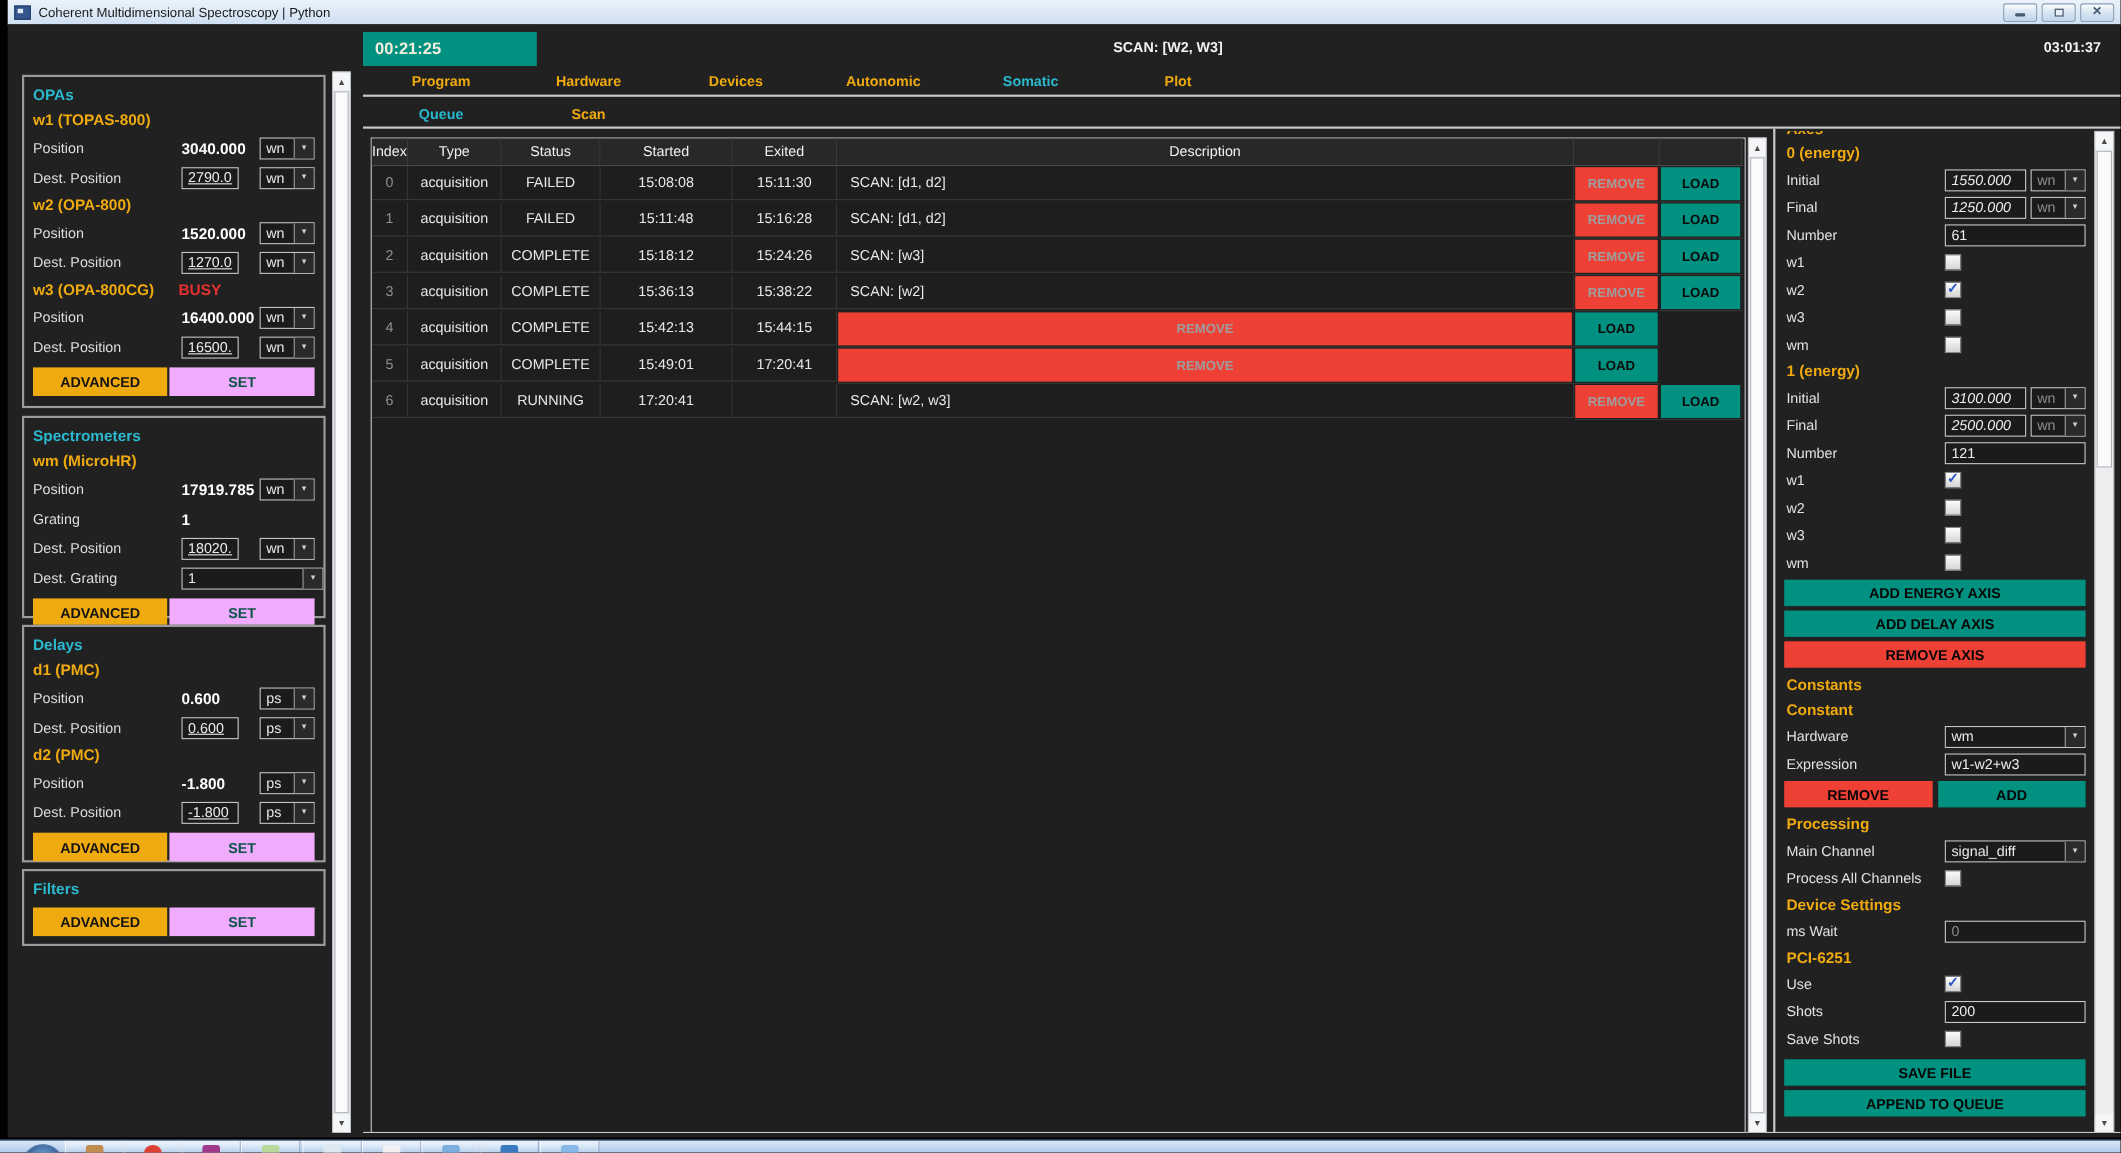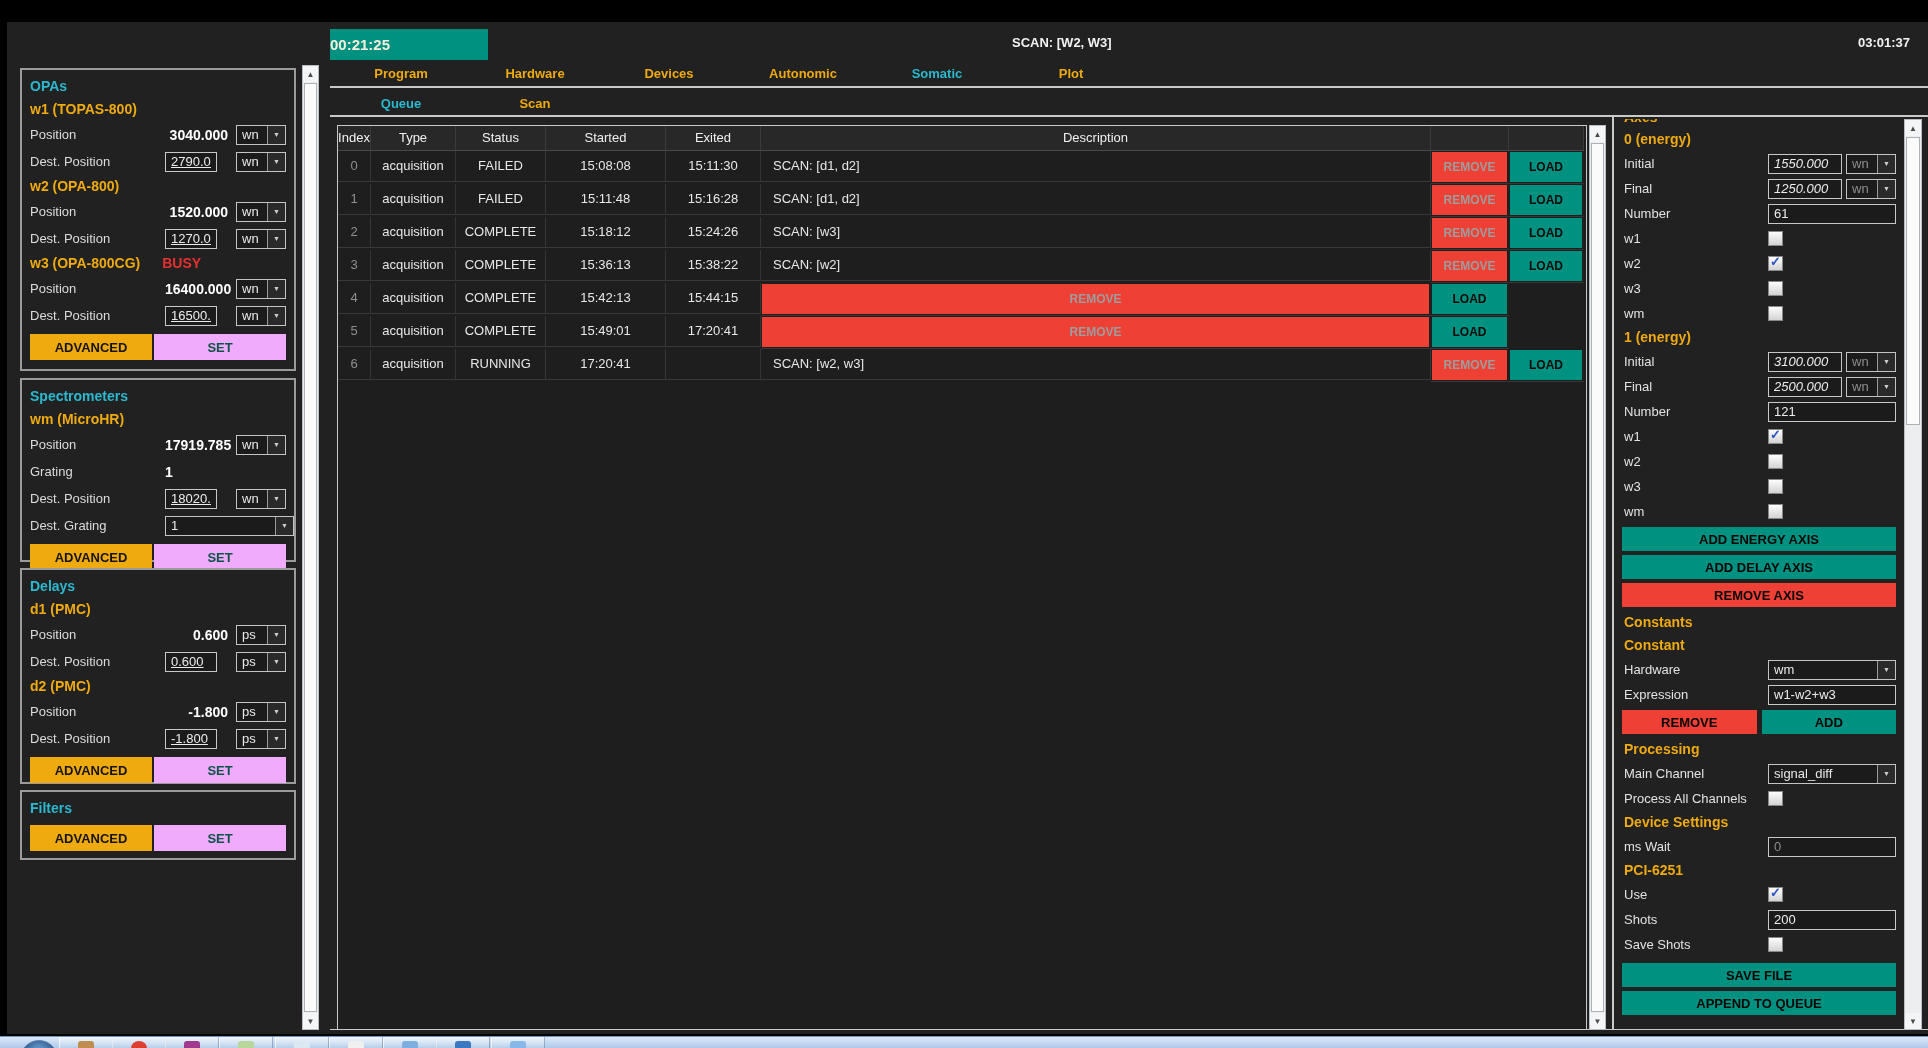--- a/index.html
+++ b/index.html
@@ -24,40 +24,40 @@
   .g-restore::after{content:"";position:absolute;left:0;bottom:0;width:6px;height:5px;border:1px solid #44586e;background:#e8eef6;}
   .g-close{font-size:11px;font-weight:bold;color:#44586e;line-height:1;}
 
   
   .app{position:absolute;left:7px;top:22px;right:0;height:1012px;background:#212121;font-size:13px;color:#e6e6e6;}
 
   
   .btn-shutdown{position:absolute;left:10px;top:7px;width:307px;height:30px;background:#ef4136;
                 color:#7d7d7d;font-weight:bold;font-size:15px;display:flex;align-items:center;justify-content:center;letter-spacing:.5px;}
   .timerbox{position:absolute;left:323px;top:7px;width:158px;height:31px;background:#009180;
-            color:#f4efdd;font-weight:bold;font-size:15px;display:flex;align-items:center;box-sizing:border-box;}
+            color:#f4efdd;font-weight:bold;font-size:15px;display:flex;align-items:center;padding-left:11px;box-sizing:border-box;}
   .scan-label{position:absolute;left:1005px;top:13px;font-weight:bold;font-size:13px;color:#f2f2f2;}
   .clock{position:absolute;left:1825px;top:13px;width:78px;text-align:right;font-weight:bold;font-size:13px;color:#f2f2f2;}
 
   
   .tabrow{position:absolute;display:flex;height:24px;}
   .tab{width:134px;text-align:center;font-weight:bold;font-size:13px;line-height:24px;color:#efaa10;}
   .tab.active{color:#2ab9cf;}
   .hline{position:absolute;background:#c9c9c9;height:2px;}
   .vline{position:absolute;background:#c9c9c9;width:2px;}
 
   
   .hw-panel{position:absolute;left:13px;width:276px;border:2px solid #9b9b9b;background:#212121;
             padding:4px 8px;box-sizing:border-box;}
   .hw-title{color:#2ab9cf;font-weight:bold;font-size:14px;height:24px;line-height:24px;}
   .hw-name{color:#efaa10;font-weight:bold;font-size:14px;height:23px;line-height:23px;display:flex;}
   .hw-status{color:#e83030;margin-left:22px;}
   .hw-row{display:flex;align-items:center;height:27px;}
   .hw-label{flex:0 0 135px;color:#dcdcdc;font-size:13px;}
-  .hw-value{flex:1;text-align:right;color:#fff;font-weight:bold;font-size:14px;padding-right:8px;
+  .hw-value{flex:1;color:#fff;font-weight:bold;font-size:14px;padding-right:8px;
             white-space:nowrap;overflow:hidden;}
   .hw-value.left{text-align:left;padding-right:0;}
   .tin{background:#1b1b1b;border:1px solid #c8c8c8;color:#ececec;font-size:13px;height:20px;
        box-sizing:border-box;padding:1px 5px;font-family:"Liberation Sans",sans-serif;}
   .hw-input{width:52px;text-decoration:underline;}
   .dd{display:flex;align-items:stretch;border:1px solid #c4c4c4;background:#1b1b1b;height:20px;box-sizing:border-box;}
   .dd-text{flex:1;color:#e8e8e8;font-size:13px;padding:1px 5px;overflow:hidden;white-space:nowrap;}
   .dd-btn{width:17px;border-left:1px solid #9a9a9a;background:#2a2a2a;display:flex;align-items:center;justify-content:center;}
   .dd-btn::after{content:"▼";font-size:7px;color:#cfcfcf;}
   .dd.unit{width:50px;margin-left:auto;flex:0 0 50px;}
@@ -120,20 +120,35 @@
        background:radial-gradient(circle at 50% 35%,#7db4e8,#1c4173 70%,#0d2547);border:1px solid #5d82ac;}
   .tk-btn{position:absolute;top:0;height:12px;width:52px;border-left:1px solid rgba(255,255,255,.65);
           border-right:1px solid rgba(90,120,160,.5);background:linear-gradient(rgba(255,255,255,.5),rgba(255,255,255,.05));}
   .tk-ico{position:absolute;left:18px;top:4px;width:16px;height:14px;border-radius:3px;}
 </style>
 </head>
 <body>
 
 <div class="screen">
 
+  <div class="titlebar">
+    <div class="tb-icon"></div>
+    <div class="tb-title">Coherent Multidimensional Spectroscopy | Python</div>
+    <div class="tb-btns">
+      <div class="tb-btn">
+          <div class="g-min"></div>
+        </div>
+      <div class="tb-btn">
+          <div class="g-restore"></div>
+        </div>
+      <div class="tb-btn">
+          <div class="g-close">✕</div>
+        </div>
+    </div>
+  </div>
 
   <div class="app">
 
     <div class="timerbox">00:21:25</div>
     <div class="scan-label">SCAN: [W2, W3]</div>
     <div class="clock">03:01:37</div>
 
     <div class="tabrow" style="left:327px;top:40px;">
       <div class="tab">Program</div>
       <div class="tab">Hardware</div>

